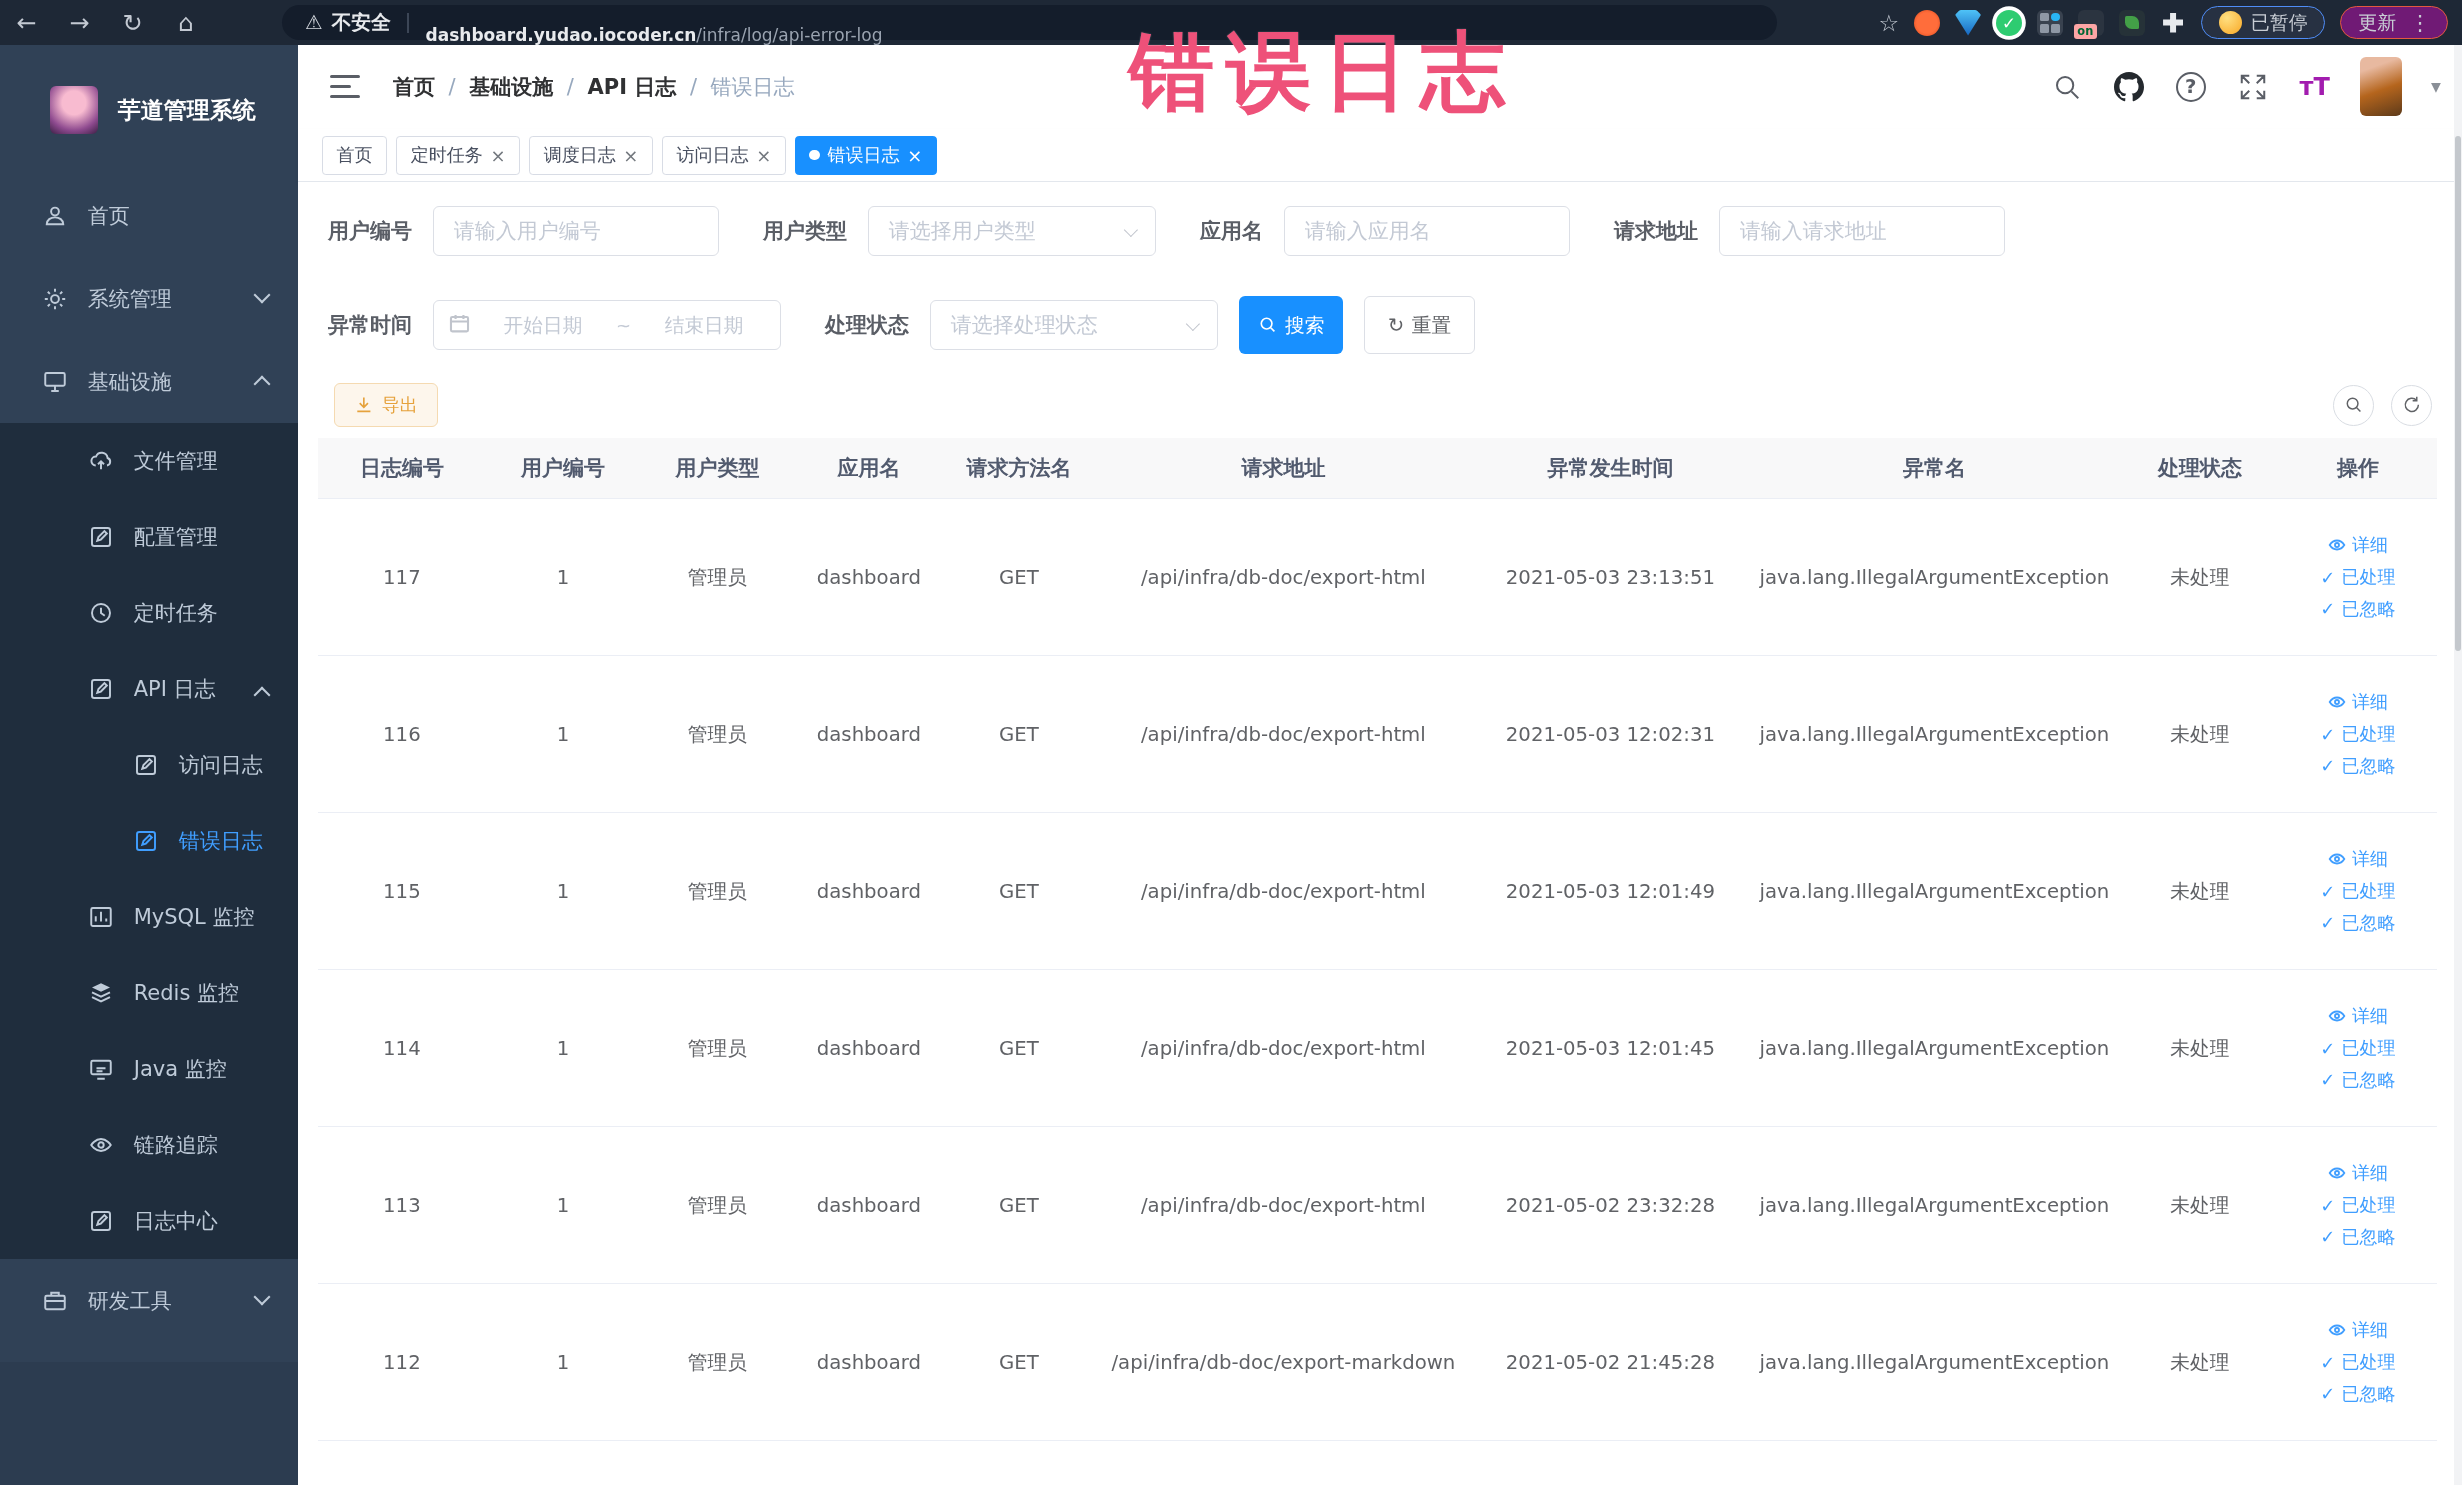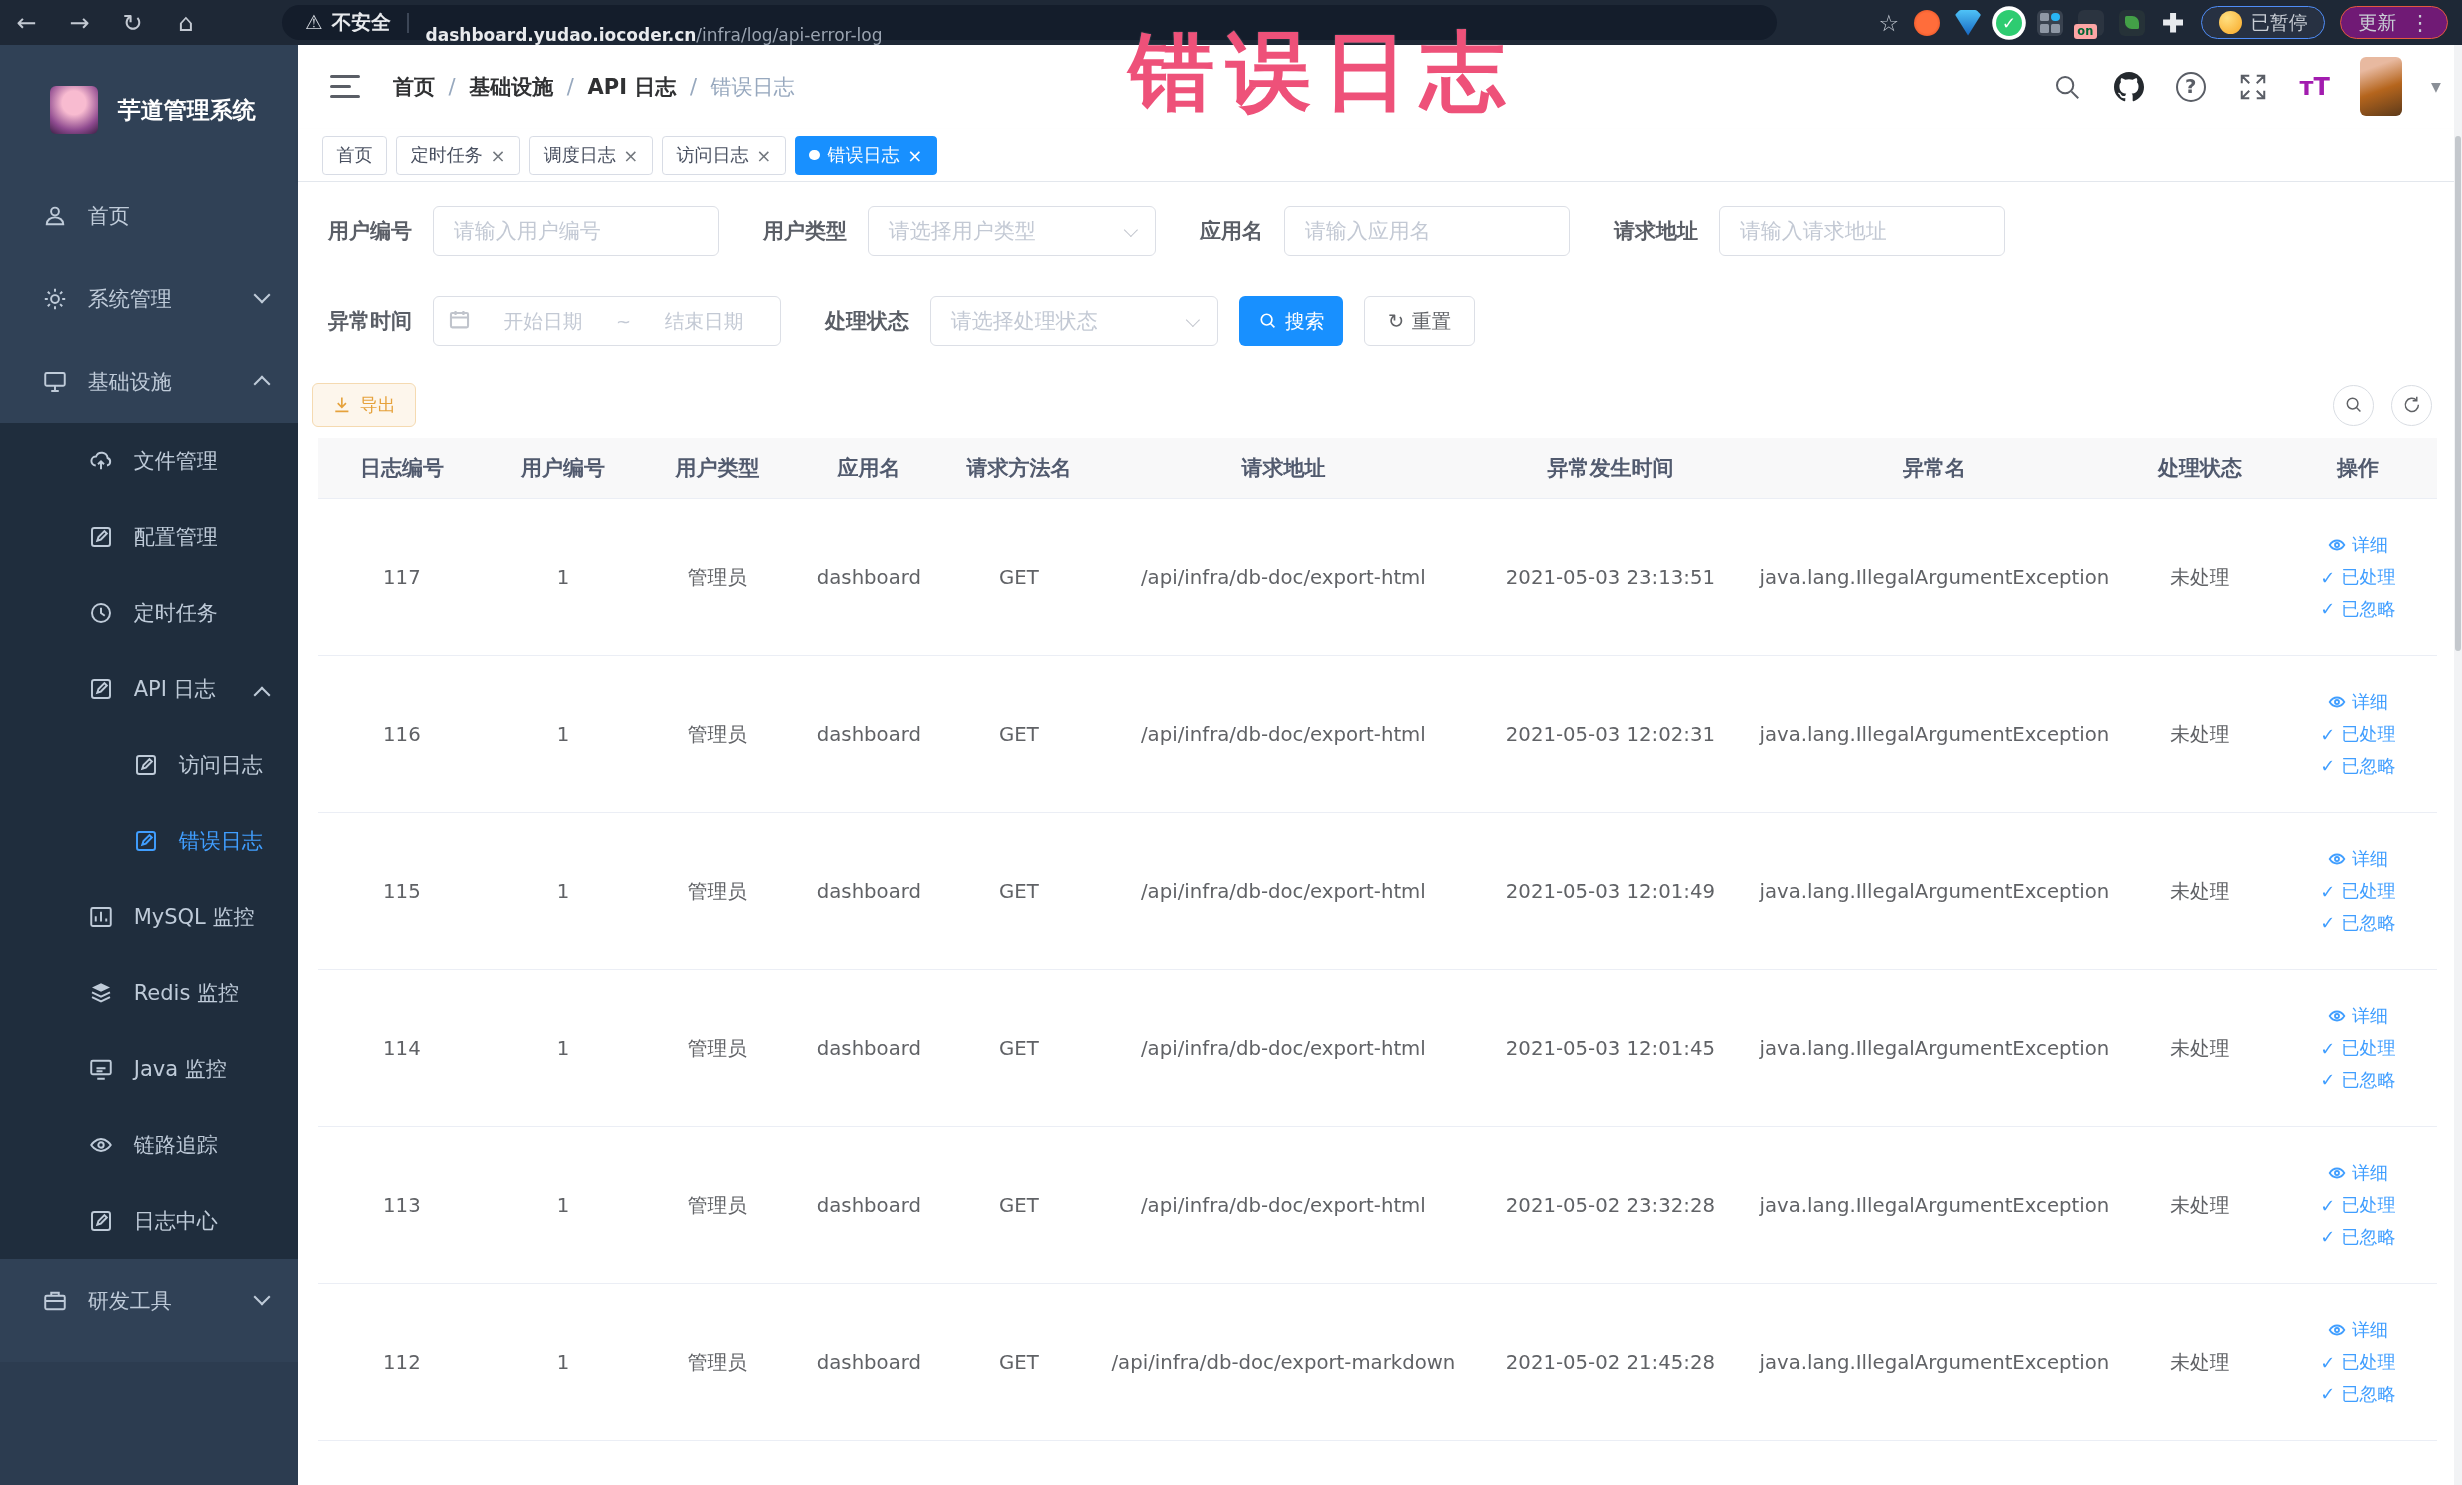--- a/index.html
+++ b/index.html
@@ -97,27 +97,27 @@
   .fgroup { display:flex; align-items:center; margin-right:44px; }
   .el-input { height:50px; border:1.5px solid #dcdfe6; border-radius:6px; font-size:21px; color:#606266; padding:0 19.7px; outline:none; background:#fff; font-family:inherit; }
   .el-input::placeholder { color:#c3c9d4; }
   .el-select { height:50px; border:1.5px solid #dcdfe6; border-radius:6px; display:flex; align-items:center; padding:0 19.7px; background:#fff; position:relative; cursor:pointer; }
   .el-select .ph { font-size:21px; color:#c3c9d4; }
   .sel-chev { position:absolute; right:19.7px; top:18px; width:9.8px; height:9.8px; border-right:1.5px solid #c0c4cc; border-bottom:1.5px solid #c0c4cc; transform:rotate(45deg); }
   .date-range { width:348px; height:50px; border:1.5px solid #dcdfe6; border-radius:6px; display:flex; align-items:center; padding:0 15px; gap:12px; background:#fff; cursor:pointer; }
   .date-range .ph { font-size:19.7px; color:#c3c9d4; }
   .date-range .sep { font-size:18px; color:#c3c9d4; flex:0 0 auto; }
   .cal-ico svg { width:21px; height:21px; stroke:#c0c4cc; fill:none; stroke-width:1.6; }
-  .btn { height:50px; border-radius:6px; font-size:19.7px; display:flex; align-items:center; justify-content:center; gap:7.6px; cursor:pointer; border:1.5px solid transparent; font-family:inherit; }
+  .btn { height:58px; border-radius:6px; font-size:19.7px; display:flex; align-items:center; justify-content:center; gap:7.6px; cursor:pointer; border:1.5px solid transparent; font-family:inherit; }
   .btn.primary { background:#1890ff; color:#fff; width:104px; margin-right:21px; }
   .btn.plain { background:#fff; color:#606266; border-color:#dcdfe6; width:111px; }
   .btn svg { width:19.7px; height:19.7px; stroke:currentColor; fill:none; stroke-width:2; }
   .refresh-g { font-size:19.7px; }
 
-  .toolbar { position:absolute; top:201px; left:14px; right:30px; height:45px; }
+  .toolbar { position:absolute; top:201px; left:36px; right:30px; height:45px; }
   .btn.export { position:absolute; left:0; top:0; height:44px; width:104px; background:#fdf6ec; border-color:#f5dab1; color:#e6a23c; font-size:18px; }
   .circle-btns { position:absolute; right:0; top:1.5px; display:flex; gap:16.7px; }
   .cbtn { width:41px; height:41px; border-radius:50%; border:1.5px solid #d9dde3; background:#fff; display:flex; align-items:center; justify-content:center; cursor:pointer; }
   .cbtn svg { width:19.7px; height:19.7px; stroke:#606266; fill:none; stroke-width:1.8; }
 
   
   .table { position:absolute; top:256px; left:20.4px; width:2119px; font-size:19.7px; color:#606266; }
   .tr { display:flex; align-items:center; border-bottom:1.5px solid #ebeef5; min-height:157px; }
   .tr.head { min-height:61px; background:#f8f8f9; border-bottom:1.5px solid #ebeef5; font-size:21px; font-weight:700; color:#515a6e; }
   .td { text-align:center; padding:0 7.6px; word-break:break-all; }

